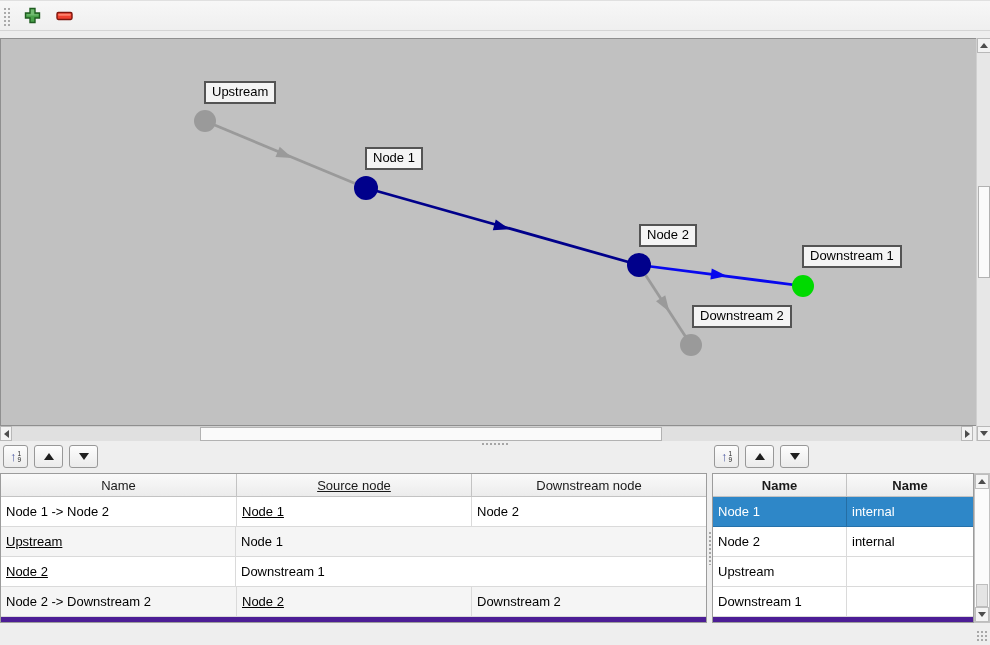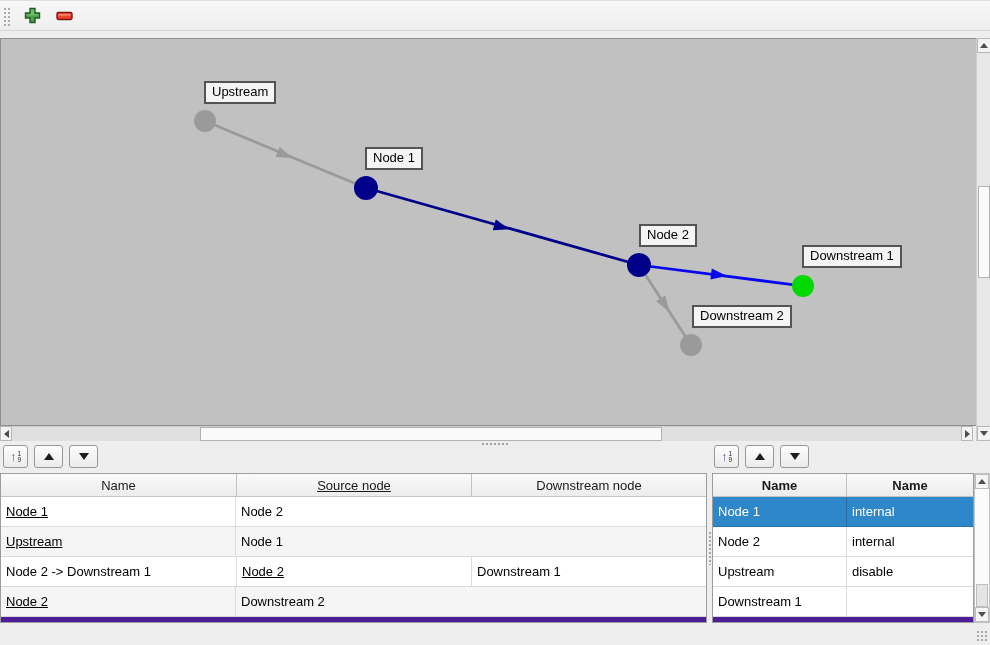--- a/index.html
+++ b/index.html
@@ -262,54 +262,54 @@
       </div>
   </div>
 
   <div class="tbl left">
     <div class="tbl-header">
       <div class="hcell c0">Name</div>
       <div class="hcell c1">Source node</div>
       <div class="hcell c2">Downstream node</div>
     </div>
     <div class="tbl-row">
+      <div class="cell c0">Node 1 -&gt; Node 2</div>
       <div class="cell c1">Node 1</div>
       <div class="cell c2">Node 2</div>
     </div>
     <div class="tbl-row alt">
       <div class="cell c1">Upstream</div>
       <div class="cell c2">Node 1</div>
     </div>
     <div class="tbl-row">
-      <div class="cell c0">Node 2 -&gt; Downstream 1</div>
       <div class="cell c1">Node 2</div>
       <div class="cell c2">Downstream 1</div>
     </div>
     <div class="tbl-row alt">
+      <div class="cell c0">Node 2 -&gt; Downstream 2</div>
       <div class="cell c1">Node 2</div>
       <div class="cell c2">Downstream 2</div>
     </div>
   </div>
 
   <div class="tbl right">
     <div class="tbl-header">
       <div class="hcell c0">Name</div>
       <div class="hcell c1">Name</div>
     </div>
     <div class="tbl-row selected">
       <div class="cell c0">Node 1</div>
       <div class="cell c1">internal</div>
     </div>
     <div class="tbl-row">
       <div class="cell c0">Node 2</div>
       <div class="cell c1">internal</div>
     </div>
     <div class="tbl-row">
       <div class="cell c0">Upstream</div>
-      <div class="cell c1">disable</div>
     </div>
     <div class="tbl-row">
       <div class="cell c0">Downstream 1</div>
     </div>
   </div>
 
   <div class="tscroll">
     <div class="sb-btn sb-up">
         <i class="tri tri-up-s"></i>
       </div>

